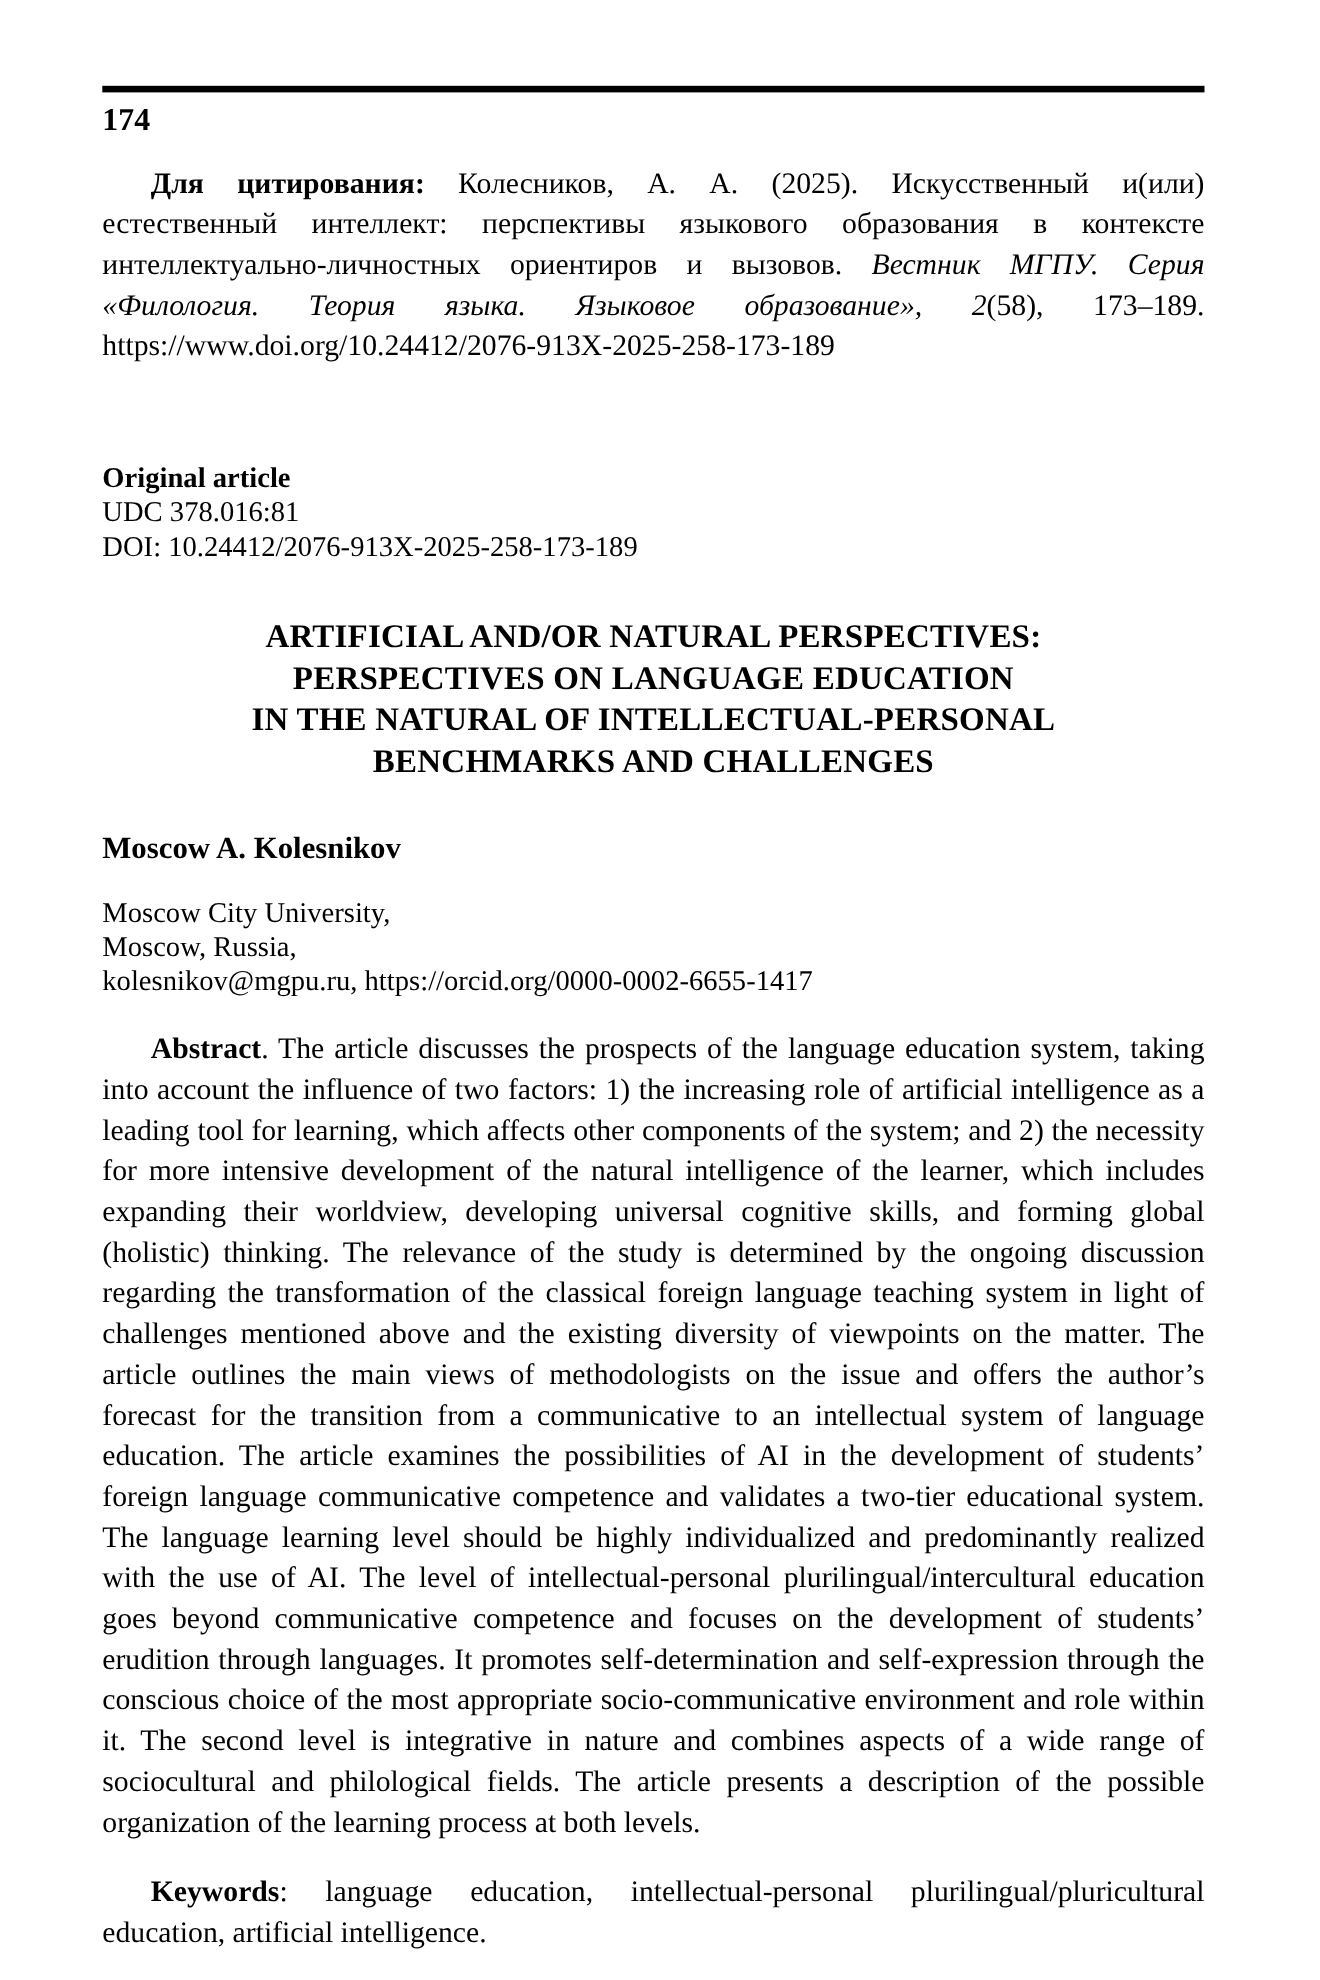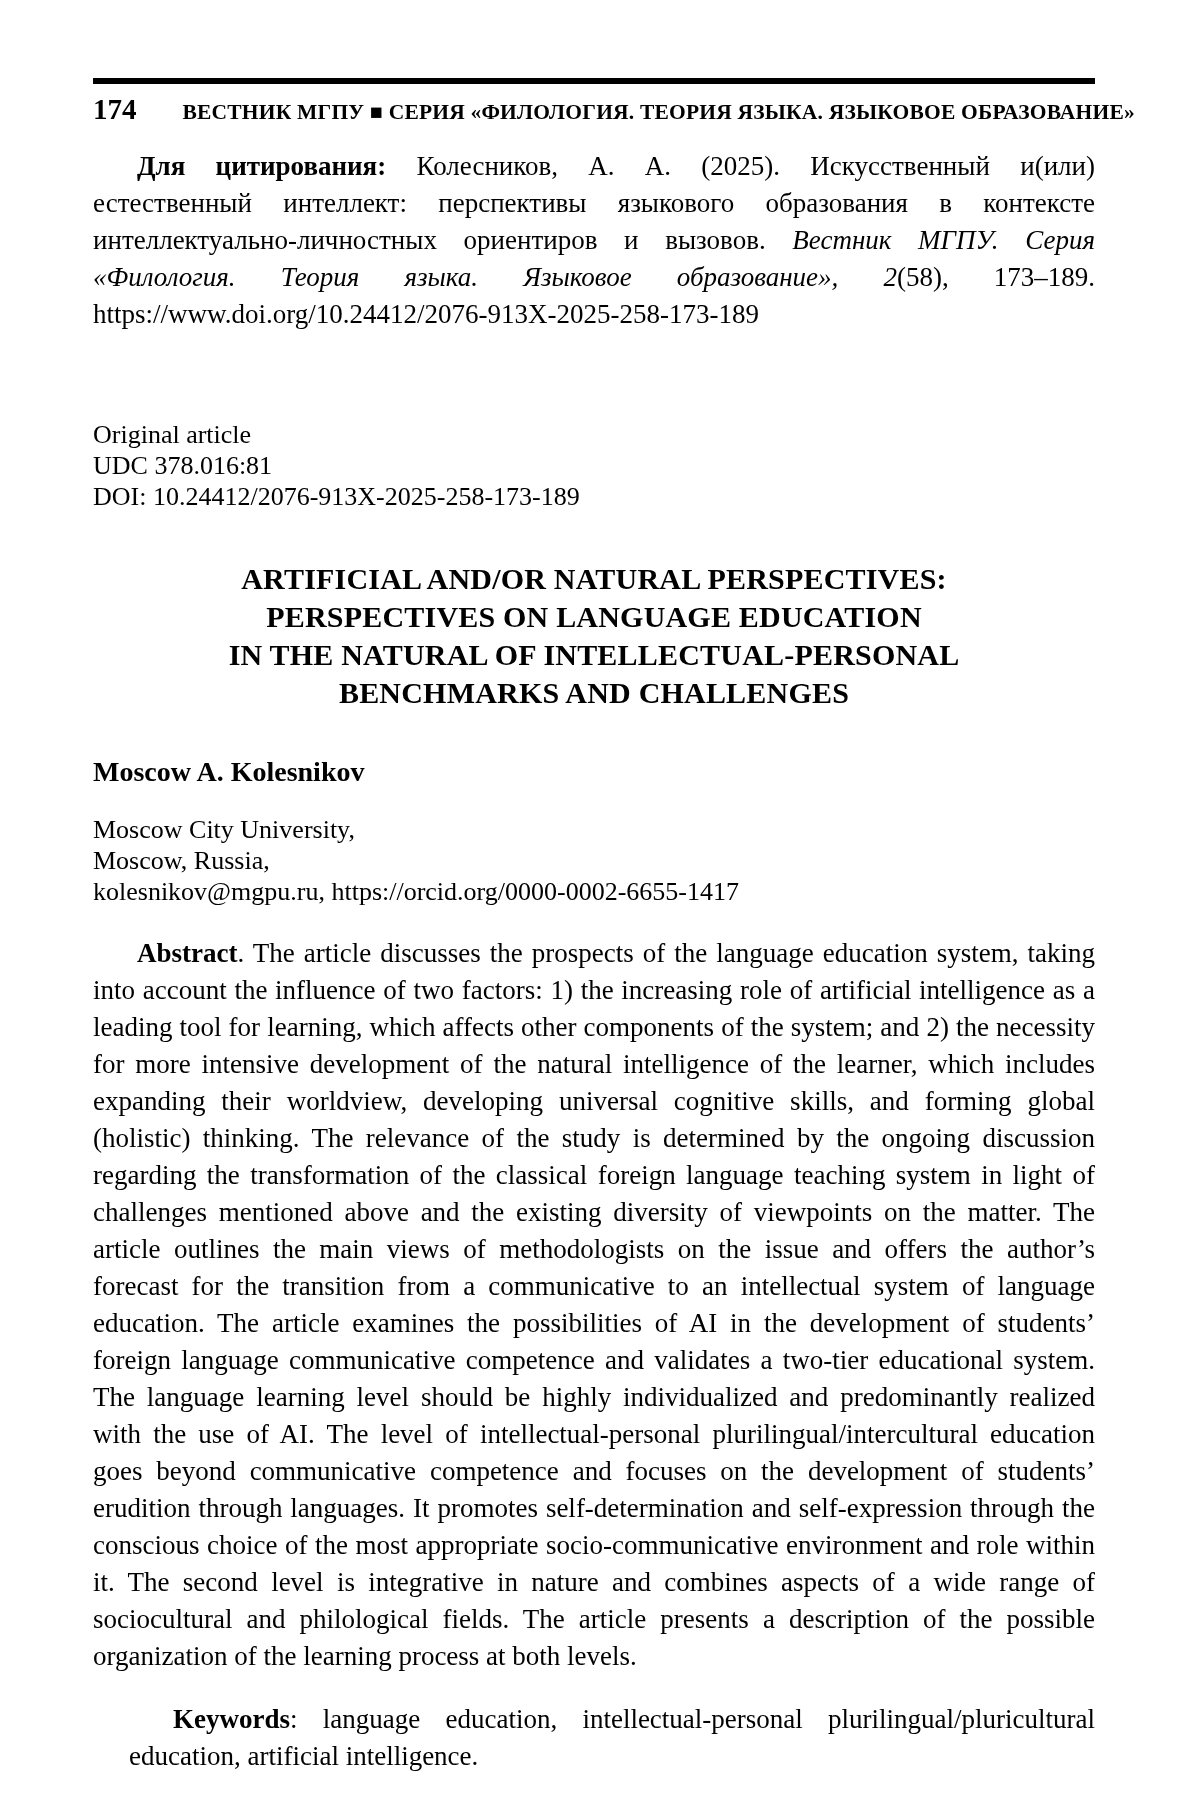--- a/index.html
+++ b/index.html
@@ -33,45 +33,44 @@
     line-height: 37px;
     text-align: justify;
     margin: 0;
   }
   .indent { text-indent: 44px; }
   .bi { font-weight: bold; }
 
   .ru-citation { margin-top: 22px; }
 
   .meta { margin-top: 86px; font-size: 26px; line-height: 31px; }
-  .meta-type { font-weight: normal; }
+  .meta-type { font-weight: bold; }
 
   .title {
     margin: 48px 0 0 0;
     text-align: center;
     font-size: 30px;
     line-height: 38px;
     font-weight: bold;
     letter-spacing: 0.2px;
   }
 
   .author { margin-top: 44px; font-size: 28px; font-weight: bold; }
   .affiliation { margin-top: 26px; font-size: 26px; line-height: 31px; }
 
   .abstract { margin-top: 28px; }
-  .keywords { margin-top: 26px; margin-left: 36px; }
+  .keywords { margin-top: 26px; }
 </style>
 </head>
 <body>
 
 <div class="page">
 
   <header class="running-head">
     <span class="page-num">174</span>
-    <span class="journal-title">ВЕСТНИК МГПУ ■ СЕРИЯ «ФИЛОЛОГИЯ. ТЕОРИЯ ЯЗЫКА. ЯЗЫКОВОЕ ОБРАЗОВАНИЕ»</span>
   </header>
 
   <p class="para indent ru-citation">
     <span class="bi">Для цитирования:</span><span> Колесников, А. А. (2025). Искусственный и(или) естественный интеллект: перспективы языкового образования в контексте интеллектуально-личностных ориентиров и вызовов. </span><i>Вестник МГПУ. Серия «Филология. Теория языка. Языковое образование», 2</i><span>(58), 173–189. https://www.doi.org/10.24412/2076-913X-2025-258-173-189</span>
   </p>
 
   <div class="meta">
     <div class="meta-type">Original article</div>
     <div>UDC 378.016:81</div>
     <div>DOI: 10.24412/2076-913X-2025-258-173-189</div>

